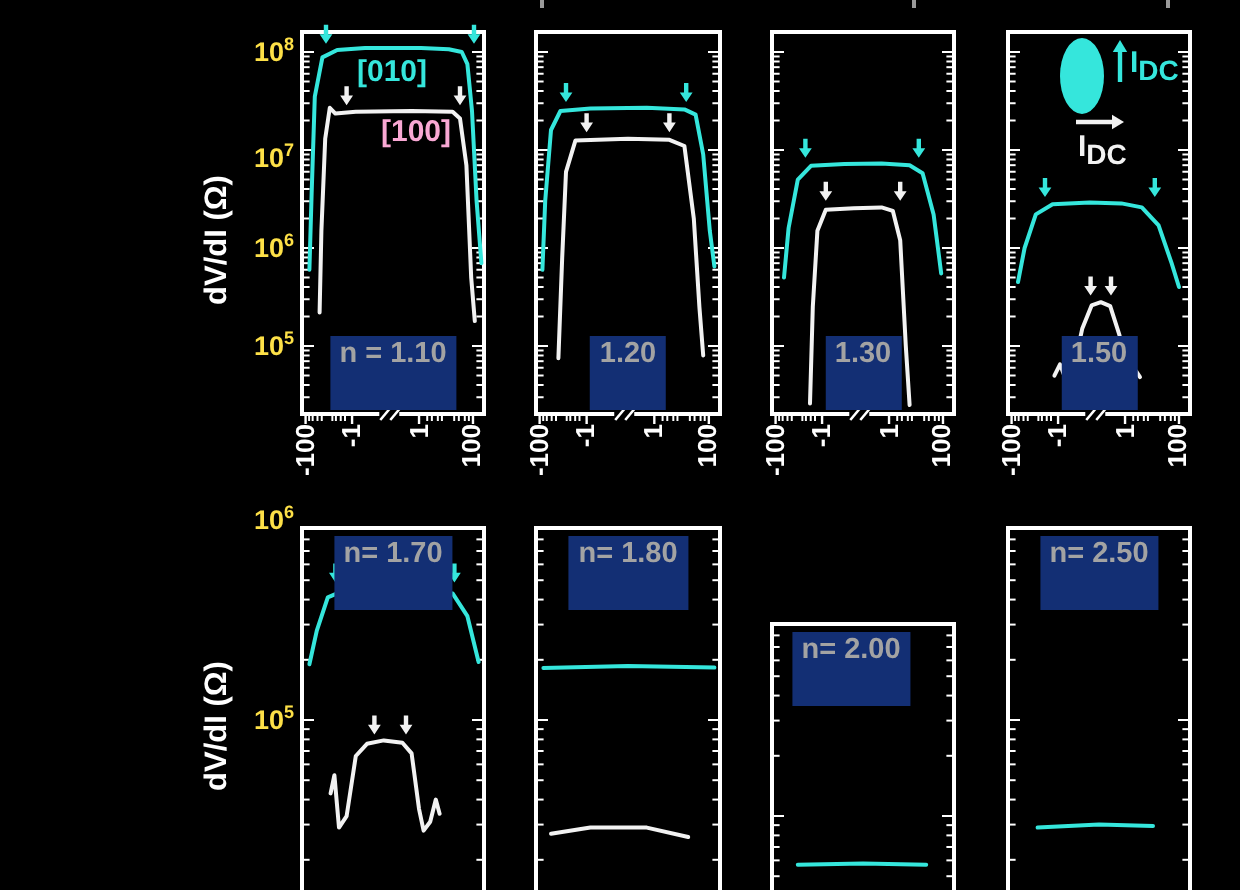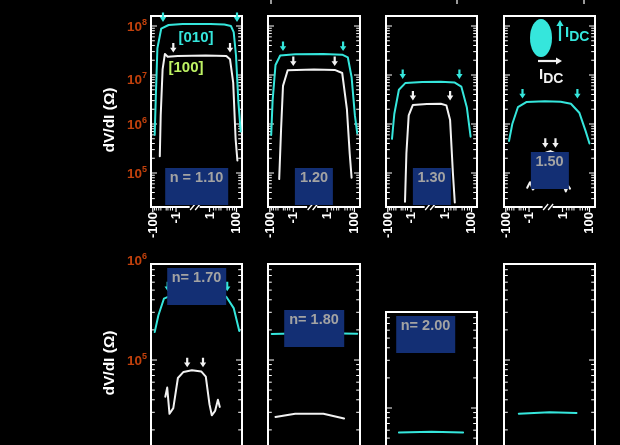--- a/index.html
+++ b/index.html
@@ -7,21 +7,21 @@
     position:relative;width:620px;height:445px;background:#000;overflow:hidden;
     font-family:"Liberation Sans",sans-serif;font-weight:bold;
   }
   .ytitle{
     position:absolute;color:#fff;font-size:15.5px;white-space:nowrap;
     transform:translate(-50%,-50%) rotate(-90deg);
   }
   #yt0{left:109px;top:120px;}
   #yt1{left:109px;top:363px;}
   .ytick{
-    position:absolute;left:95px;width:52px;text-align:right;color:#c2410c;
+    position:absolute;left:95px;width:52px;text-align:right;color:#fde047;
     font-size:13.5px;line-height:1.4;
   }
   .ytick sup{font-size:9px;}
   .panel{position:absolute;}
   .psvg{position:absolute;left:0;top:0;overflow:visible;}
   .xtick{
     position:absolute;display:inline-block;color:#fff;font-size:13px;white-space:nowrap;
     transform:rotate(-90deg) translateX(-100%);transform-origin:0 0;line-height:1;
   }
   .nlabel{
@@ -150,21 +150,21 @@
         <path d="M9.8 141.2 L10.7 100.4 L12.6 54.4 L14.9 38.9 L17.7 41.8 L27.9 40.9 L55.8 40.5 L76.3 40.9 L80.0 44.2 L83.2 67.6 L85.6 123.8 L87.4 145.5" fill="none" stroke="#f2f2f2" stroke-width="2" stroke-linejoin="round" stroke-linecap="round"></path>
         <path d="M0 0 L-3.2 -4.8 L-1.1 -4.8 L-1.1 -9.5 L1.1 -9.5 L1.1 -4.8 L3.2 -4.8 Z" fill="#f2f2f2" transform="translate(23.3 37.6)"></path>
         <path d="M0 0 L-3.2 -4.8 L-1.1 -4.8 L-1.1 -9.5 L1.1 -9.5 L1.1 -4.8 L3.2 -4.8 Z" fill="#f2f2f2" transform="translate(80.0 37.6)"></path>
       </svg>
       <div class="xtick" style="left: -4.21px; top: 197px;">-100</div>
       <div class="xtick" style="left: 19.04px; top: 197px;">-1</div>
       <div class="xtick" style="left: 52.52px; top: 197px;">1</div>
       <div class="xtick" style="left: 79.49px; top: 197px;">100</div>
       <div class="nlabel" style="background: rgb(19, 47, 116); bottom: 3px;">n = 1.10</div>
       <div class="ann" style="left: 46px; top: 21px; color: rgb(53, 230, 220);">[010]</div>
-      <div class="ann" style="left: 36px; top: 51px; color: #bef264;">[100]</div>
+      <div class="ann" style="left: 58px; top: 51px; color: #f9a8d4;">[100]</div>
     </div>
     <div class="panel" style="left: 267px; top: 15px; width: 94px; height: 193px;">
       <svg width="94" height="193" class="psvg">
         <rect x="1" y="1" width="92" height="191" fill="none" stroke="#ffffff" stroke-width="2"></rect>
         <line x1="2" y1="183.62105851873653" x2="4.8" y2="183.62105851873653" stroke="#ffffff" stroke-width="1"></line>
         <line x1="89.2" y1="183.62105851873653" x2="92" y2="183.62105851873653" stroke="#ffffff" stroke-width="1"></line>
         <line x1="2" y1="177.49906042492984" x2="4.8" y2="177.49906042492984" stroke="#ffffff" stroke-width="1"></line>
         <line x1="89.2" y1="177.49906042492984" x2="92" y2="177.49906042492984" stroke="#ffffff" stroke-width="1"></line>
         <line x1="2" y1="172.75046978753508" x2="4.8" y2="172.75046978753508" stroke="#ffffff" stroke-width="1"></line>
         <line x1="89.2" y1="172.75046978753508" x2="92" y2="172.75046978753508" stroke="#ffffff" stroke-width="1"></line>
@@ -482,21 +482,21 @@
         <ellipse cx="38" cy="23" rx="11" ry="19" fill="#35e6dc"></ellipse>
         <line x1="57" y1="26" x2="57" y2="10" stroke="#35e6dc" stroke-width="2.2"></line>
         <path d="M53.4 11 L60.6 11 L57 5 Z" fill="#35e6dc"></path>
         <line x1="35" y1="46" x2="54" y2="46" stroke="#f2f2f2" stroke-width="2.2"></line>
         <path d="M53 42.4 L53 49.6 L59 46 Z" fill="#f2f2f2"></path>
       </svg>
       <div class="xtick" style="left: -4.21px; top: 197px;">-100</div>
       <div class="xtick" style="left: 19.04px; top: 197px;">-1</div>
       <div class="xtick" style="left: 52.52px; top: 197px;">1</div>
       <div class="xtick" style="left: 79.49px; top: 197px;">100</div>
-      <div class="nlabel" style="background: rgb(19, 47, 116); bottom: 19px;">1.50</div>
+      <div class="nlabel" style="background: rgb(19, 47, 116); bottom: 3px;">1.50</div>
       <div class="idc" style="left: 62px; top: 9px; color: rgb(53, 230, 220);"><span>I</span><sub>DC</sub></div>
       <div class="idc" style="left: 36px; top: 51px; color: rgb(242, 242, 242);"><span>I</span><sub>DC</sub></div>
     </div>
     <div class="panel" style="left: 150px; top: 263px; width: 93px; height: 182px;">
       <svg width="93" height="182" class="psvg">
         <rect x="1" y="1" width="91" height="222" fill="none" stroke="#ffffff" stroke-width="2"></rect>
         <line x1="2" y1="166.89700043360187" x2="4.8" y2="166.89700043360187" stroke="#ffffff" stroke-width="1"></line>
         <line x1="88.2" y1="166.89700043360187" x2="91" y2="166.89700043360187" stroke="#ffffff" stroke-width="1"></line>
         <line x1="2" y1="149.28787452803374" x2="4.8" y2="149.28787452803374" stroke="#ffffff" stroke-width="1"></line>
         <line x1="88.2" y1="149.28787452803374" x2="91" y2="149.28787452803374" stroke="#ffffff" stroke-width="1"></line>
@@ -568,21 +568,21 @@
         <line x1="89.2" y1="27.102999566398125" x2="92" y2="27.102999566398125" stroke="#ffffff" stroke-width="1"></line>
         <line x1="2" y1="19.184874961635614" x2="4.8" y2="19.184874961635614" stroke="#ffffff" stroke-width="1"></line>
         <line x1="89.2" y1="19.184874961635614" x2="92" y2="19.184874961635614" stroke="#ffffff" stroke-width="1"></line>
         <line x1="2" y1="12.490195998574308" x2="4.8" y2="12.490195998574308" stroke="#ffffff" stroke-width="1"></line>
         <line x1="89.2" y1="12.490195998574308" x2="92" y2="12.490195998574308" stroke="#ffffff" stroke-width="1"></line>
         <line x1="2" y1="6.691001300805624" x2="4.8" y2="6.691001300805624" stroke="#ffffff" stroke-width="1"></line>
         <line x1="89.2" y1="6.691001300805624" x2="92" y2="6.691001300805624" stroke="#ffffff" stroke-width="1"></line>
         <path d="M4.7 71.0 L47.0 70.0 L90.2 70.8" fill="none" stroke="#35e6dc" stroke-width="2" stroke-linejoin="round" stroke-linecap="round"></path>
         <path d="M8.5 153.9 L28.2 150.8 L56.4 150.8 L77.1 155.5" fill="none" stroke="#f2f2f2" stroke-width="2" stroke-linejoin="round" stroke-linecap="round"></path>
       </svg>
-      <div class="nlabel" style="background: rgb(19, 47, 116); top: 5px; margin-top: 42px;">n= 1.80</div>
+      <div class="nlabel" style="background: rgb(19, 47, 116); top: 5px;">n= 1.80</div>
     </div>
     <div class="panel" style="left: 385px; top: 263px; width: 81px; height: 182px; margin-top: 48px;">
       <svg width="93" height="182" class="psvg">
         <rect x="1" y="1" width="91" height="222" fill="none" stroke="#ffffff" stroke-width="2"></rect>
         <line x1="2" y1="166.89700043360187" x2="4.8" y2="166.89700043360187" stroke="#ffffff" stroke-width="1"></line>
         <line x1="88.2" y1="166.89700043360187" x2="91" y2="166.89700043360187" stroke="#ffffff" stroke-width="1"></line>
         <line x1="2" y1="149.28787452803374" x2="4.8" y2="149.28787452803374" stroke="#ffffff" stroke-width="1"></line>
         <line x1="88.2" y1="149.28787452803374" x2="91" y2="149.28787452803374" stroke="#ffffff" stroke-width="1"></line>
         <line x1="2" y1="136.79400086720375" x2="4.8" y2="136.79400086720375" stroke="#ffffff" stroke-width="1"></line>
         <line x1="88.2" y1="136.79400086720375" x2="91" y2="136.79400086720375" stroke="#ffffff" stroke-width="1"></line>
@@ -647,14 +647,15 @@
         <line x1="2" y1="27.102999566398125" x2="4.8" y2="27.102999566398125" stroke="#ffffff" stroke-width="1"></line>
         <line x1="88.2" y1="27.102999566398125" x2="91" y2="27.102999566398125" stroke="#ffffff" stroke-width="1"></line>
         <line x1="2" y1="19.184874961635614" x2="4.8" y2="19.184874961635614" stroke="#ffffff" stroke-width="1"></line>
         <line x1="88.2" y1="19.184874961635614" x2="91" y2="19.184874961635614" stroke="#ffffff" stroke-width="1"></line>
         <line x1="2" y1="12.490195998574308" x2="4.8" y2="12.490195998574308" stroke="#ffffff" stroke-width="1"></line>
         <line x1="88.2" y1="12.490195998574308" x2="91" y2="12.490195998574308" stroke="#ffffff" stroke-width="1"></line>
         <line x1="2" y1="6.691001300805624" x2="4.8" y2="6.691001300805624" stroke="#ffffff" stroke-width="1"></line>
         <line x1="88.2" y1="6.691001300805624" x2="91" y2="6.691001300805624" stroke="#ffffff" stroke-width="1"></line>
         <path d="M15.8 150.8 L46.5 149.3 L73.5 150.0" fill="none" stroke="#35e6dc" stroke-width="2" stroke-linejoin="round" stroke-linecap="round"></path>
       </svg>
+      <div class="nlabel" style="background: rgb(19, 47, 116); top: 5px;">n= 2.50</div>
     </div>
   </div>
 
 </body></html>

